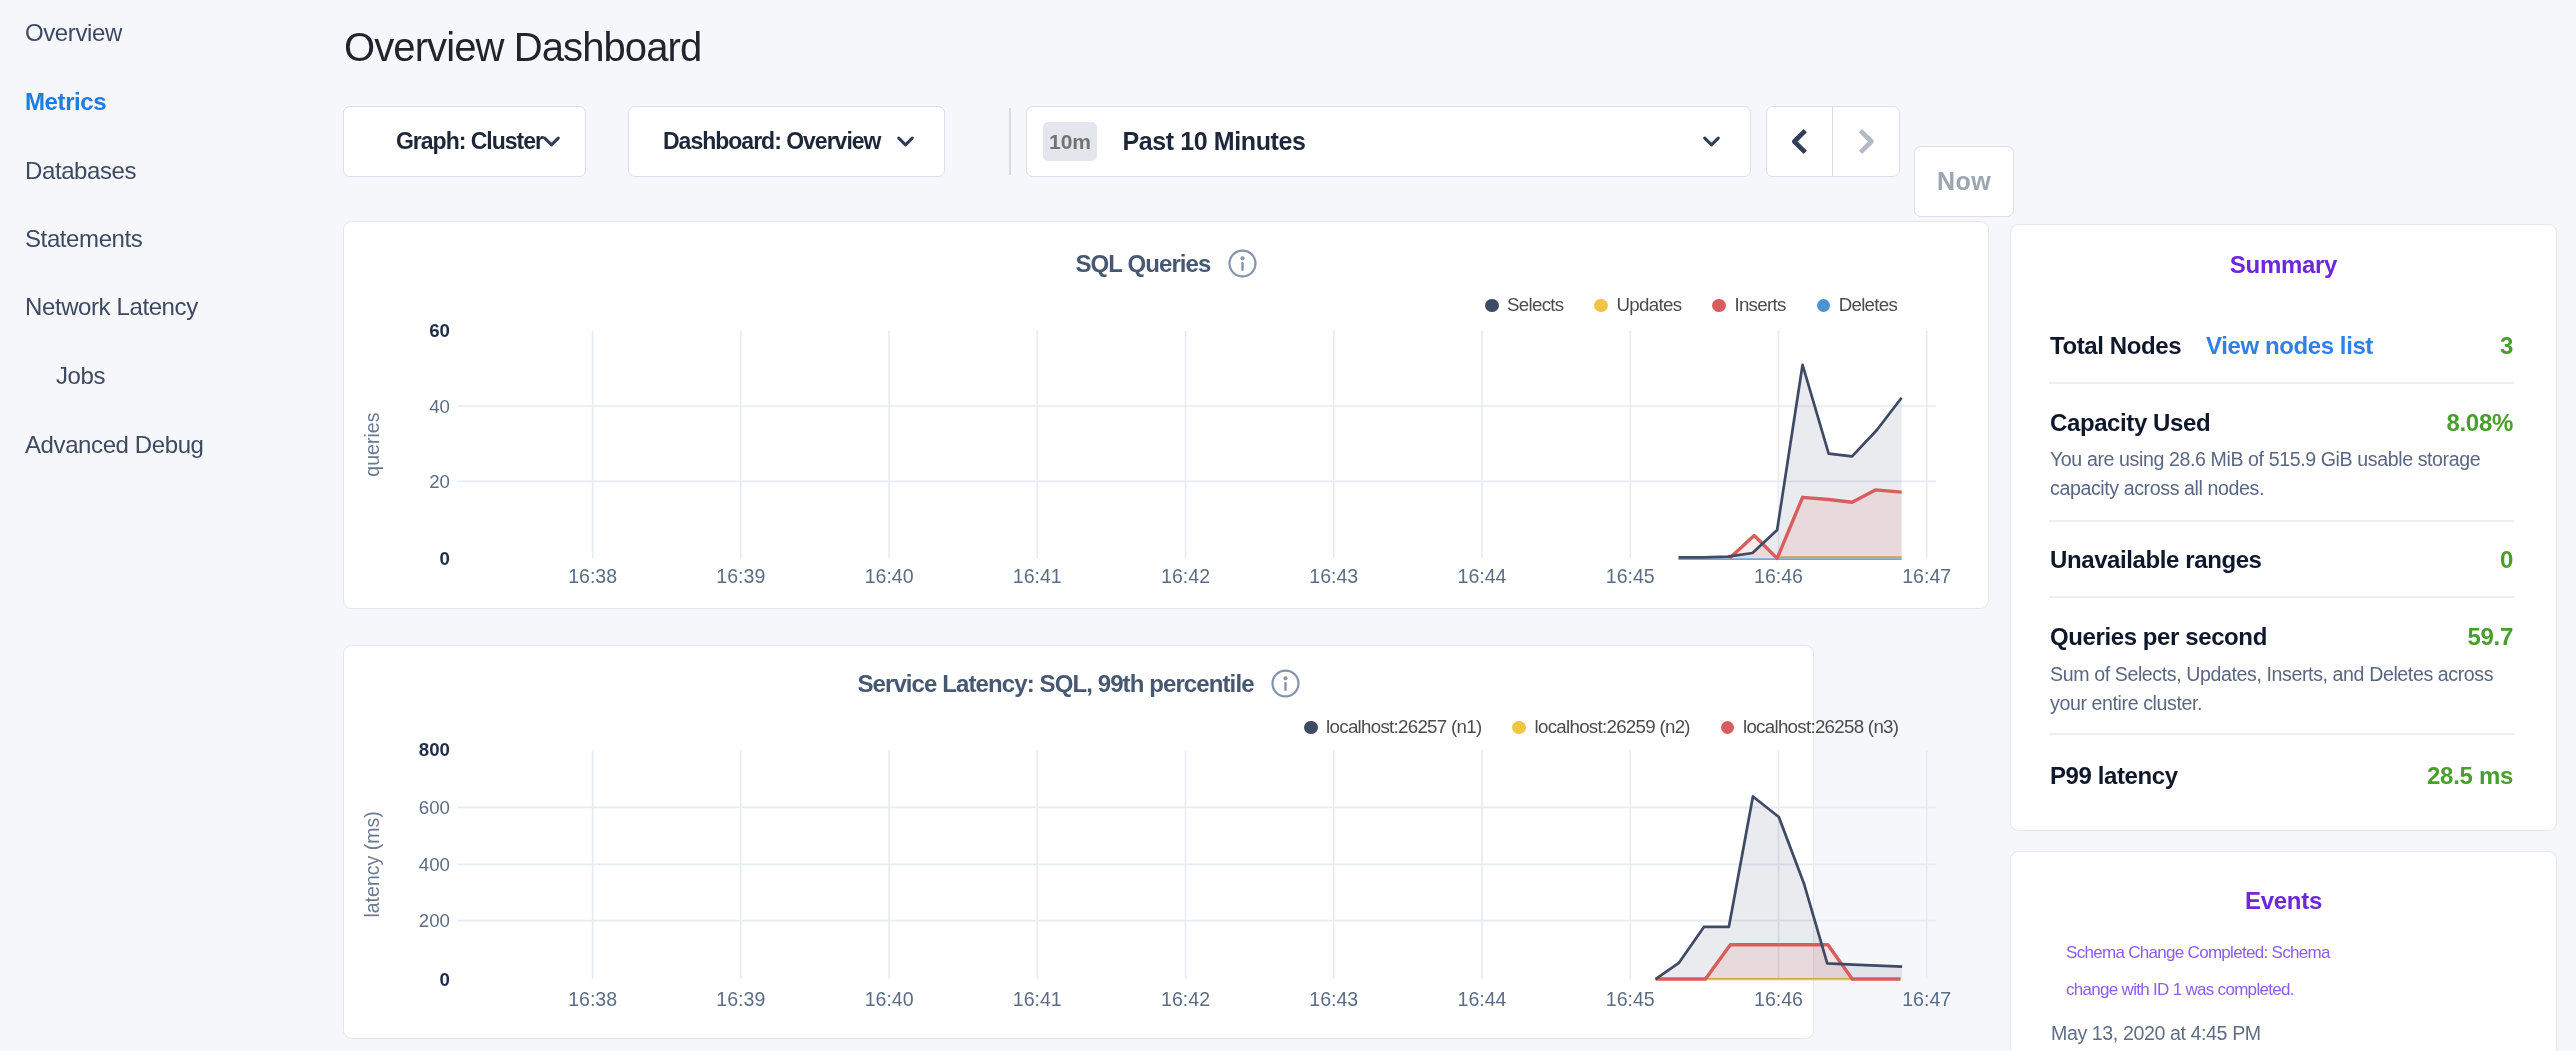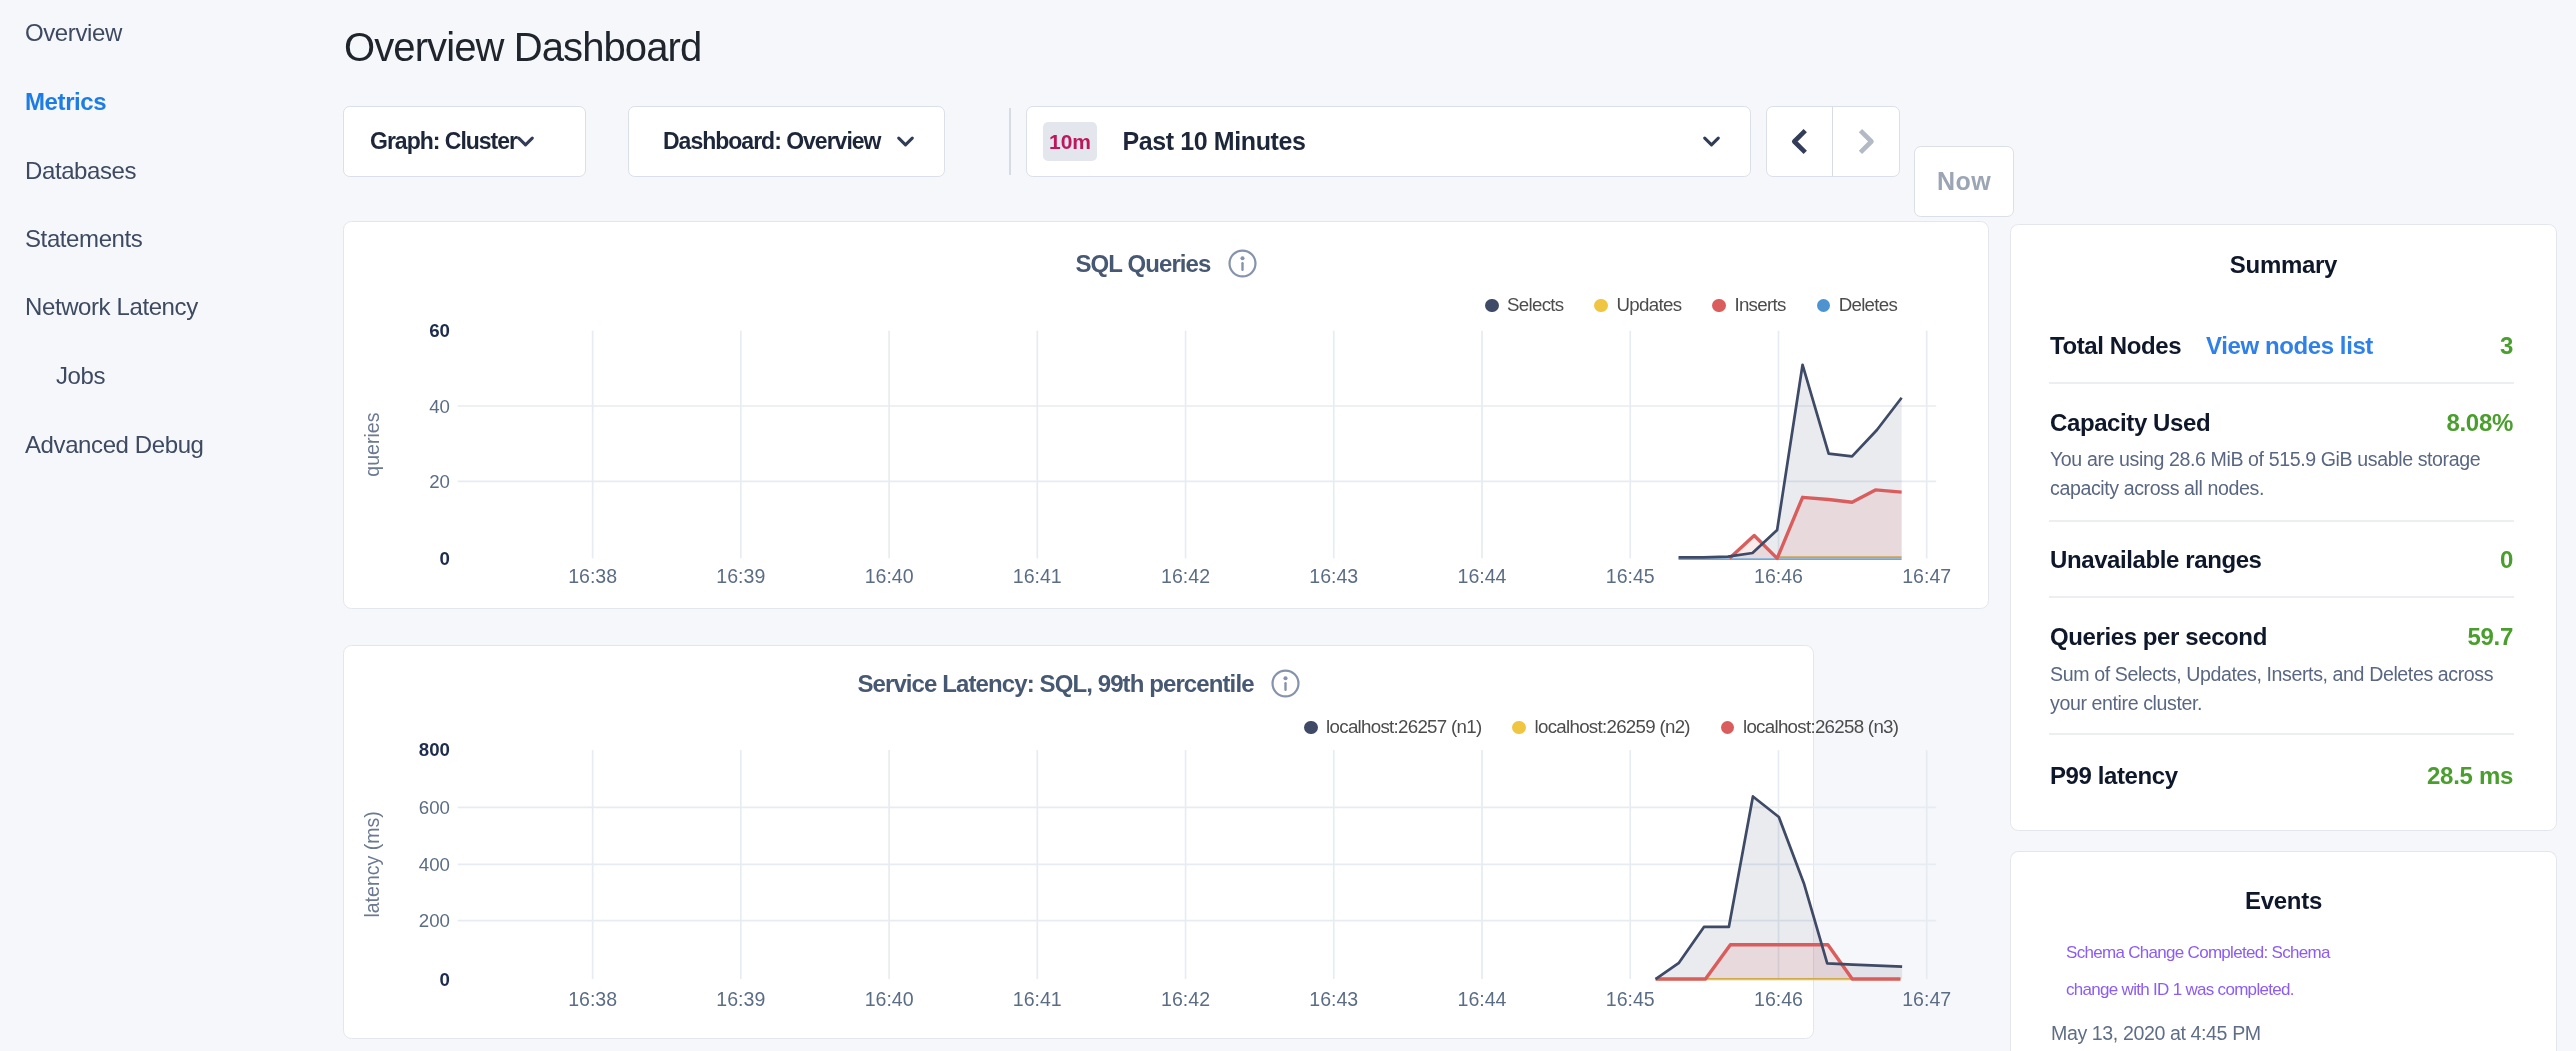--- a/index.html
+++ b/index.html
@@ -17,38 +17,38 @@
 .title { position:absolute; left:344px; top:25px; font-size:40px; color:#20242d; letter-spacing:-0.9px; }
 
 .btn {
   position:absolute; top:106px; height:71px; background:#fff;
   border:1.7px solid #dbdfe7; border-radius:6.8px;
   display:flex; align-items:center;
 }
 .ddtext { white-space:nowrap; font-weight:bold; font-size:23px; color:#1d2739; letter-spacing:-1px; }
 .pasttext { white-space:nowrap; font-weight:bold; font-size:25px; color:#1d2739; letter-spacing:-0.4px; }
 .vdiv { position:absolute; left:1009px; top:108px; width:1.7px; height:67px; background:#d7dce4; }
-.badge { background:#e3e7ed; border-radius:5.1px; font-weight:bold; font-size:21px; color:#be185d;
+.badge { background:#e3e7ed; border-radius:5.1px; font-weight:bold; font-size:21px; color:#737373;
   height:39px; width:54px; display:flex; align-items:center; justify-content:center; }
 .nowtext { font-weight:bold; font-size:25px; color:#9ba5b4; letter-spacing:0.4px; }
 
 .panel { position:absolute; background:#fff; border:1.7px solid #e3e7ed; border-radius:8.5px; }
 .p1 { left:343px; top:221px; width:1646px; height:388px; }
 .p2 { left:343px; top:645px; width:1471px; height:394px; }
 .chart-head { position:absolute; width:100%; display:flex; justify-content:center; align-items:center; gap:17px; }
 .chart-title { font-weight:bold; font-size:24px; color:#475872; letter-spacing:-0.9px; }
 .leg { position:absolute; display:flex; align-items:center; }
 .leg .dot { width:13.6px; height:13.6px; border-radius:50%; margin-right:8.5px; }
 .leg .lt { font-size:18.7px; color:#4c4c4c; letter-spacing:-0.7px; margin-right:31px; white-space:nowrap; }
 .leg .lt:last-child { margin-right:0; }
 
 .scard { position:absolute; left:2010px; width:547px; background:#fff; border:1.7px solid #e3e7ed; border-radius:8.5px; }
 .sum { top:224px; height:607px; }
 .evt { top:851px; height:255px; border-bottom:none; border-radius:8.5px 8.5px 0 0; }
-.shead { position:absolute; width:100%; text-align:center; font-weight:bold; font-size:24px; color:#0f172a; letter-spacing:-0.3px; }
+.shead { position:absolute; width:100%; text-align:center; font-weight:bold; font-size:24px; color:#6d28d9; letter-spacing:-0.3px; }
 .srow-label { position:absolute; left:39px; font-weight:bold; font-size:24px; color:#0f172a; letter-spacing:-0.4px; }
 .srow-val { position:absolute; right:43px; font-weight:bold; font-size:24px; color:#4a9e2e; text-align:right; letter-spacing:-0.3px; }
 .sdesc { position:absolute; left:39px; font-size:19.6px; line-height:29px; color:#5a6782; letter-spacing:-0.4px; }
 .sdivider { position:absolute; left:38px; width:465px; height:1.7px; background:#eceef2; }
 .slink { font-weight:bold; font-size:24px; color:#2f80e8; letter-spacing:-0.4px; }
 .etext { position:absolute; left:55px; font-size:17px; line-height:37px; color:#8b5cf6; letter-spacing:-0.7px; }
 .edate { position:absolute; left:40px; font-size:19.6px; color:#5f6e86; letter-spacing:-0.4px; }
 svg { position:absolute; left:0; top:0; }
 svg text { font-family:"Liberation Sans", sans-serif; }
 </style>
@@ -58,21 +58,21 @@
   <div class="nav" style="top:18.7px;">Overview</div>
   <div class="nav active" style="top:88px;">Metrics</div>
   <div class="nav" style="top:157px;">Databases</div>
   <div class="nav" style="top:225px;">Statements</div>
   <div class="nav" style="top:293px;">Network Latency</div>
   <div class="nav" style="top:362px;margin-left:31px;">Jobs</div>
   <div class="nav" style="top:431px;">Advanced Debug</div>
 
   <div class="title">Overview Dashboard</div>
 
-  <div class="btn" style="left:343px; width:243px; padding:0 25px 0 26px; justify-content:flex-start;">
+  <div class="btn" style="left:343px; width:243px; padding:0 25px 0 26px; justify-content:flex-end;">
     <span class="ddtext">Graph: Cluster</span>
     <svg width="17" height="11" viewBox="0 0 20 13" style="position:static;">
       <polyline points="2,2.5 10,10.5 18,2.5" fill="none" stroke="#313d57" stroke-width="3.6" stroke-linecap="round" stroke-linejoin="round"></polyline>
     </svg>
   </div>
   <div class="btn" style="left:628px; width:317px; padding:0 30px 0 34px; justify-content:space-between;">
     <span class="ddtext">Dashboard: Overview</span>
     <svg width="17" height="11" viewBox="0 0 20 13" style="position:static;">
       <polyline points="2,2.5 10,10.5 18,2.5" fill="none" stroke="#313d57" stroke-width="3.6" stroke-linecap="round" stroke-linejoin="round"></polyline>
     </svg>

